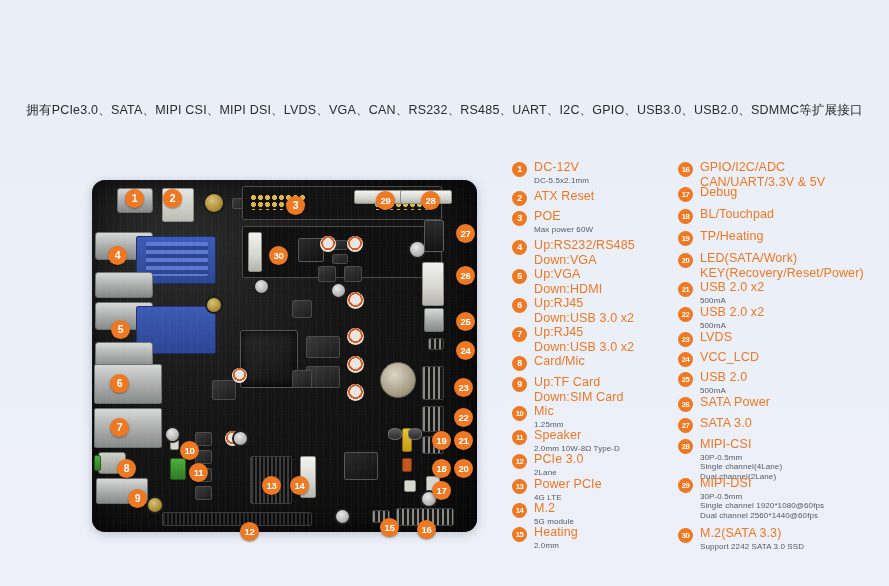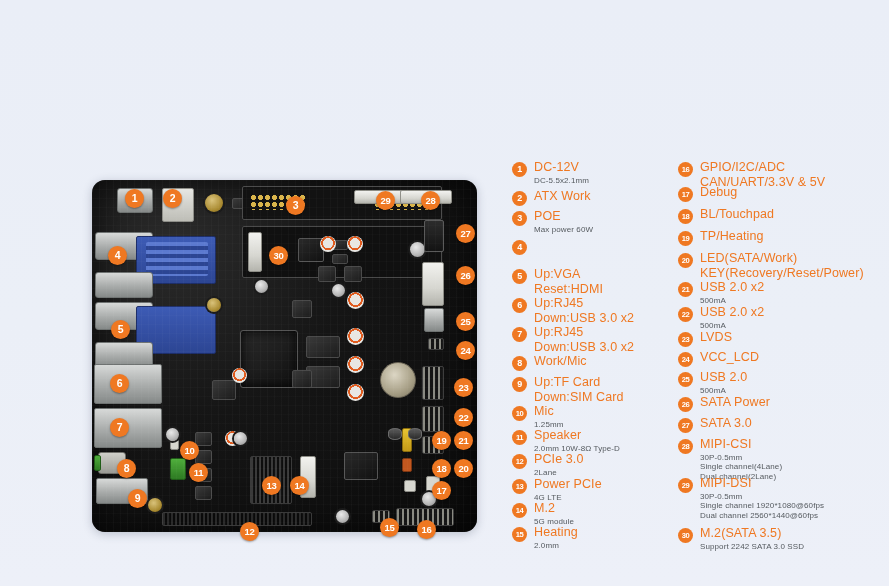--- a/index.html
+++ b/index.html
@@ -80,20 +80,21 @@
   .lnum.tiny { font-size: 7.6px; }
   .ltext { flex: 1 1 auto; }
   .ltitle { font-size: 12.5px; color: #ef7822; line-height: 14.5px; white-space: pre-line; letter-spacing:.1px; }
   .lsub { font-size: 8px; color: #555a5f; line-height: 9.6px; white-space: pre-line; margin-top: 1px; letter-spacing:.1px;}
 </style>
 </head>
 <body>
 
 <div class="page">
 
+  <p class="page-subtitle">拥有PCIe3.0、SATA、MIPI CSI、MIPI DSI、LVDS、VGA、CAN、RS232、RS485、UART、I2C、GPIO、USB3.0、USB2.0、SDMMC等扩展接口</p>
 
   <div class="board-wrap">
     <div class="board">
 
       <div class="f silver" style="left:25px;top:8px;width:36px;height:25px;border-radius:3px;"></div>
       <div class="f" style="left:70px;top:8px;width:32px;height:34px;background:linear-gradient(180deg,#e6e6e2,#bdbdb6);border:1px solid #8e8e88;border-radius:2px;"></div>
       <div class="f holeg" style="left:113px;top:14px;width:18px;height:18px;"></div>
       <div class="f chip" style="left:140px;top:18px;width:18px;height:11px;"></div>
 
       <div class="f" style="left:150px;top:6px;width:200px;height:34px;border:1px solid #4c4c4c;border-radius:2px;background:#121212;"></div>
@@ -219,58 +220,62 @@
       <div class="lrow" style="top: 0px;">
         <span class="lnum">1</span>
         <span class="ltext">
           <div class="ltitle">DC-12V</div>
           <div class="lsub">DC-5.5x2.1mm</div>
         </span>
       </div>
       <div class="lrow" style="top: 29px;">
         <span class="lnum">2</span>
         <span class="ltext">
-          <div class="ltitle">ATX Work</div>
+          <div class="ltitle">ATX Reset</div>
         </span>
       </div>
       <div class="lrow" style="top: 49px;">
         <span class="lnum">3</span>
         <span class="ltext">
           <div class="ltitle">POE</div>
           <div class="lsub">Max power 60W</div>
         </span>
       </div>
       <div class="lrow" style="top: 78px;">
         <span class="lnum">4</span>
+        <span class="ltext">
+          <div class="ltitle">Up:RS232/RS485
+Down:VGA</div>
+        </span>
       </div>
       <div class="lrow" style="top: 107px;">
         <span class="lnum">5</span>
         <span class="ltext">
           <div class="ltitle">Up:VGA
-Reset:HDMI</div>
+Down:HDMI</div>
         </span>
       </div>
       <div class="lrow" style="top: 136px;">
         <span class="lnum">6</span>
         <span class="ltext">
           <div class="ltitle">Up:RJ45
 Down:USB 3.0 x2</div>
         </span>
       </div>
       <div class="lrow" style="top: 165px;">
         <span class="lnum">7</span>
         <span class="ltext">
           <div class="ltitle">Up:RJ45
 Down:USB 3.0 x2</div>
         </span>
       </div>
       <div class="lrow" style="top: 194px;">
         <span class="lnum">8</span>
         <span class="ltext">
-          <div class="ltitle">Work/Mic</div>
+          <div class="ltitle">Card/Mic</div>
         </span>
       </div>
       <div class="lrow" style="top: 215px;">
         <span class="lnum">9</span>
         <span class="ltext">
           <div class="ltitle">Up:TF Card
 Down:SIM Card</div>
         </span>
       </div>
       <div class="lrow" style="top: 244px;">
@@ -409,19 +414,19 @@
         <span class="ltext">
           <div class="ltitle">MIPI-DSI</div>
           <div class="lsub">30P-0.5mm
 Single channel 1920*1080@60fps
 Dual channel 2560*1440@60fps</div>
         </span>
       </div>
       <div class="lrow" style="top: 366px;">
         <span class="lnum tiny">30</span>
         <span class="ltext">
-          <div class="ltitle">M.2(SATA 3.5)</div>
+          <div class="ltitle">M.2(SATA 3.3)</div>
           <div class="lsub">Support 2242 SATA 3.0 SSD</div>
         </span>
       </div>
     </div>
 
 </div>
 
 </body></html>

